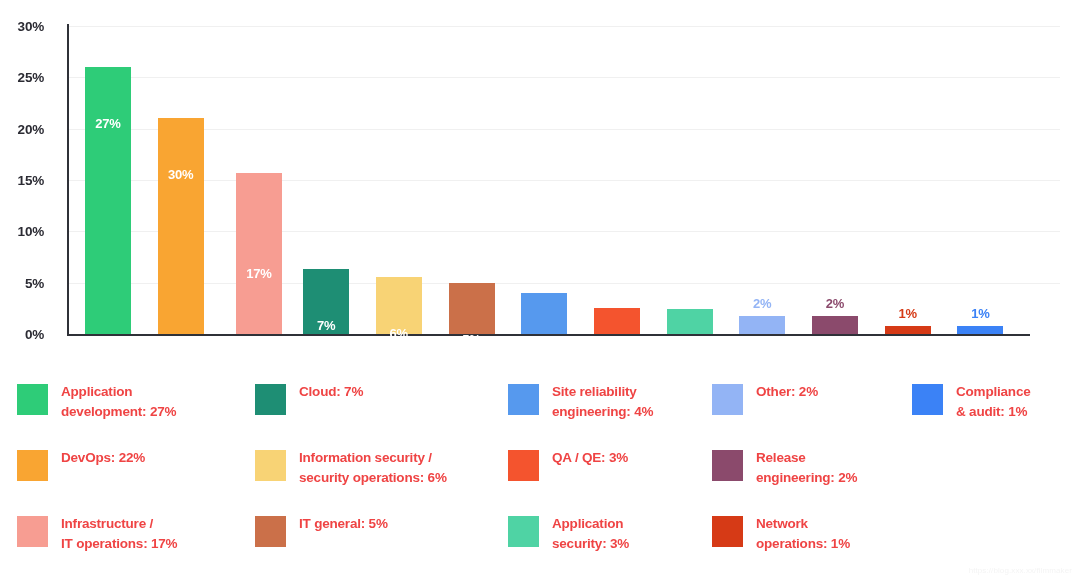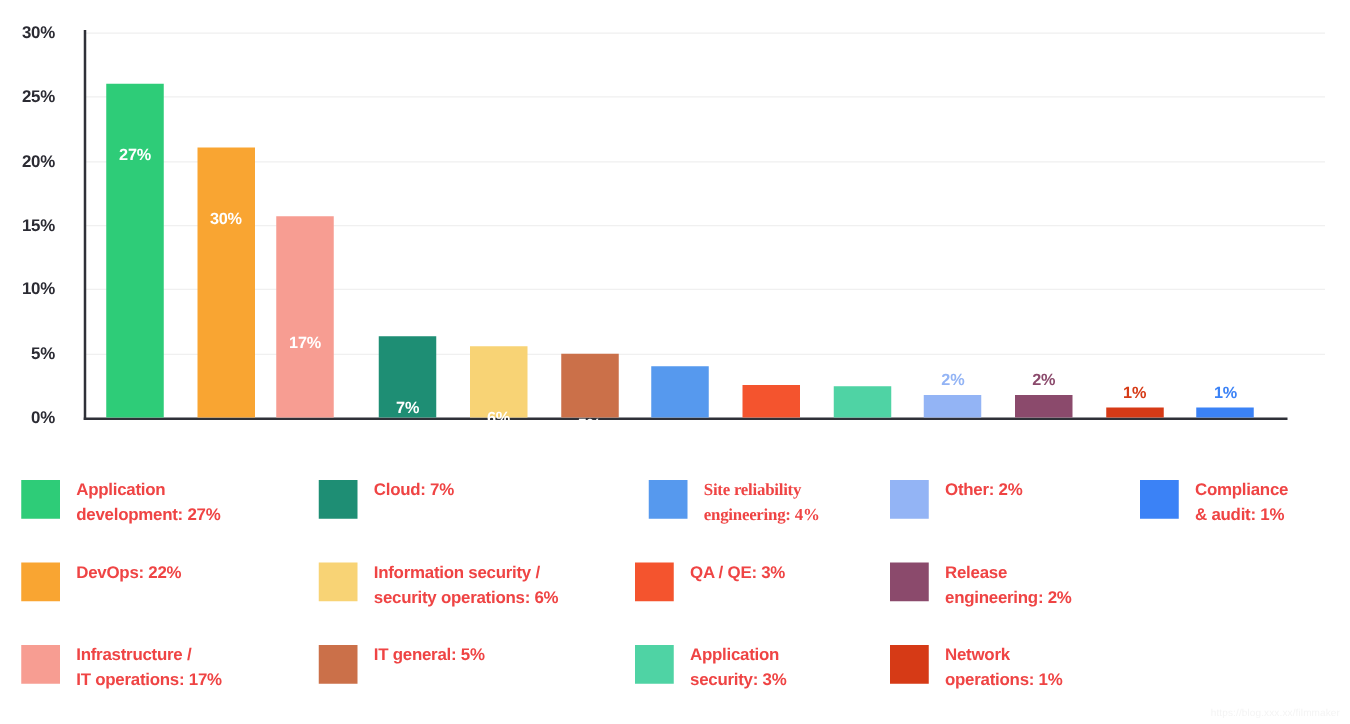--- a/index.html
+++ b/index.html
@@ -172,21 +172,21 @@
 
   <div class="bars">
       <div class="bar-slot" style="left: 17px; height: 308px;">
         <div class="bar" style="height: 266.933px; background: rgb(46, 204, 120);"></div>
         <div class="bar-label inside" style="top: 90.0667px;">27%</div>
       </div>
       <div class="bar-slot" style="left: 89.7px; height: 308px;">
         <div class="bar" style="height: 215.6px; background: rgb(249, 165, 50);"></div>
         <div class="bar-label inside" style="top: 141.4px;">30%</div>
       </div>
-      <div class="bar-slot" style="left: 153px; height: 264px;">
+      <div class="bar-slot" style="left: 168px; height: 264px;">
         <div class="bar" style="height: 161.187px; background: rgb(247, 157, 146);"></div>
         <div class="bar-label inside" style="top: 195.813px;">17%</div>
       </div>
       <div class="bar-slot" style="left: 235.1px; height: 308px;">
         <div class="bar" style="height: 64.68px; background: rgb(30, 142, 116);"></div>
         <div class="bar-label inside" style="top: 292.32px;">7%</div>
       </div>
       <div class="bar-slot" style="left: 307.8px; height: 308px;">
         <div class="bar" style="height: 57.4933px; background: rgb(248, 211, 117);"></div>
         <div class="bar-label inside" style="top: 299.507px;">6%</div>
@@ -247,21 +247,21 @@
     </div>
     <div class="legend-item" style="left: 255px; top: 80px;">
       <div class="legend-swatch" style="background: rgb(248, 211, 117);"></div>
       <div class="legend-text">Information security /
 security operations: 6%</div>
     </div>
     <div class="legend-item" style="left: 255px; top: 146px;">
       <div class="legend-swatch" style="background: rgb(203, 112, 73);"></div>
       <div class="legend-text">IT general: 5%</div>
     </div>
-    <div class="legend-item" style="left: 519px; top: 14px; font-family: Liberation Serif, serif;">
+    <div class="legend-item" style="left: 508px; top: 14px;">
       <div class="legend-swatch" style="background: rgb(86, 153, 238);"></div>
       <div class="legend-text">Site reliability
 engineering: 4%</div>
     </div>
     <div class="legend-item" style="left: 508px; top: 80px;">
       <div class="legend-swatch" style="background: rgb(244, 84, 46);"></div>
       <div class="legend-text">QA / QE: 3%</div>
     </div>
     <div class="legend-item" style="left: 508px; top: 146px;">
       <div class="legend-swatch" style="background: rgb(79, 211, 164);"></div>

